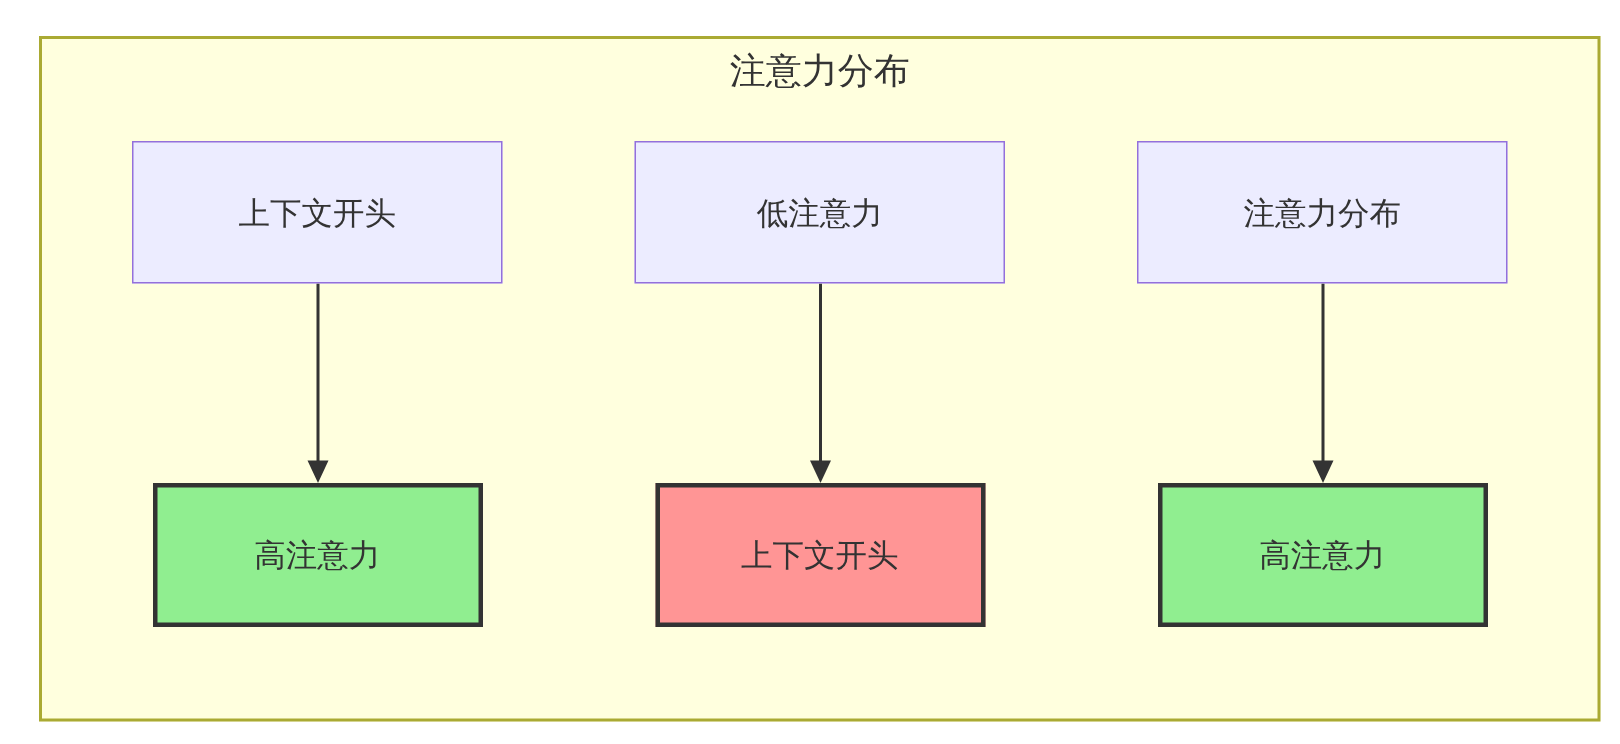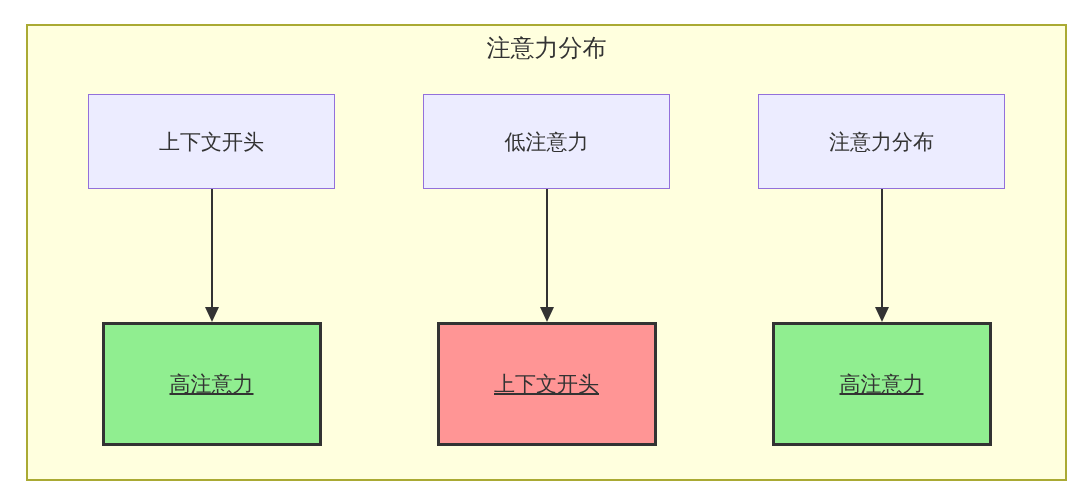--- a/index.html
+++ b/index.html
@@ -62,23 +62,22 @@
     width: 247px;
     height: 95px;
     background: var(--source-fill);
     border: 1.5px solid var(--source-border);
   }
   .edge-arrow { display: block; }
   .edge-line { stroke: var(--arrow-color); stroke-width: 2; }
   .edge-head { fill: var(--arrow-color); }
   .node-target {
     width: 220px;
-    height: 124px;
+    height: 96px;
     border: 3px solid var(--node-border);
-    text-decoration: underline;
   }
   .node-target.high { background: var(--high-fill); }
   .node-target.low  { background: var(--low-fill); }
 </style>
 </head>
 <body>
 
 <div class="subgraph">
   <div class="diagram-title">注意力分布</div>
 

